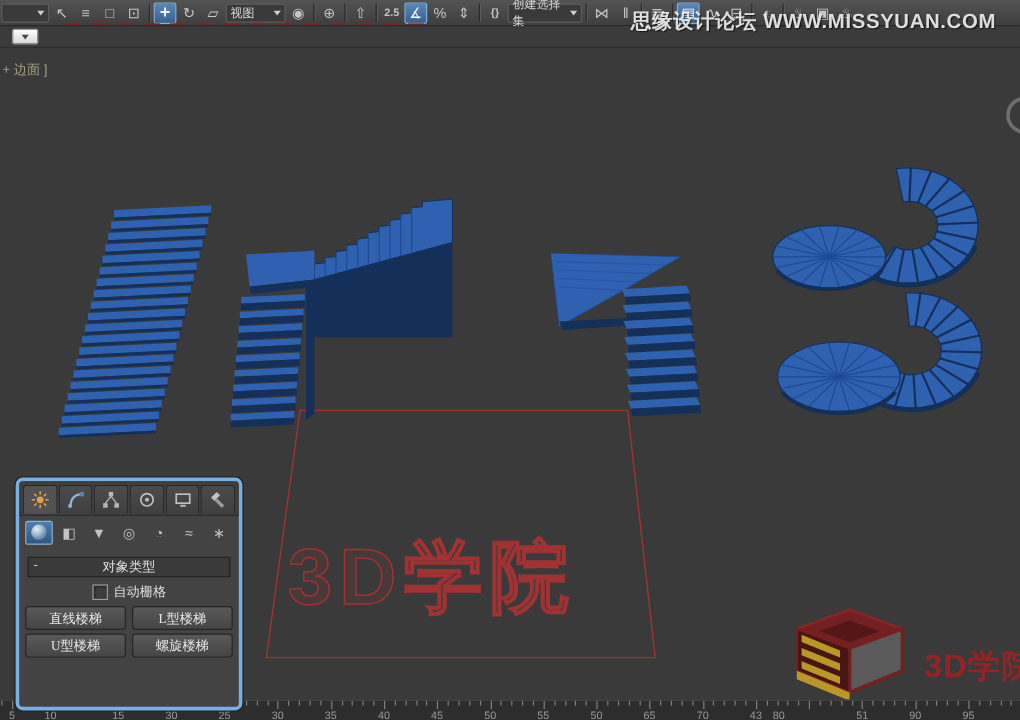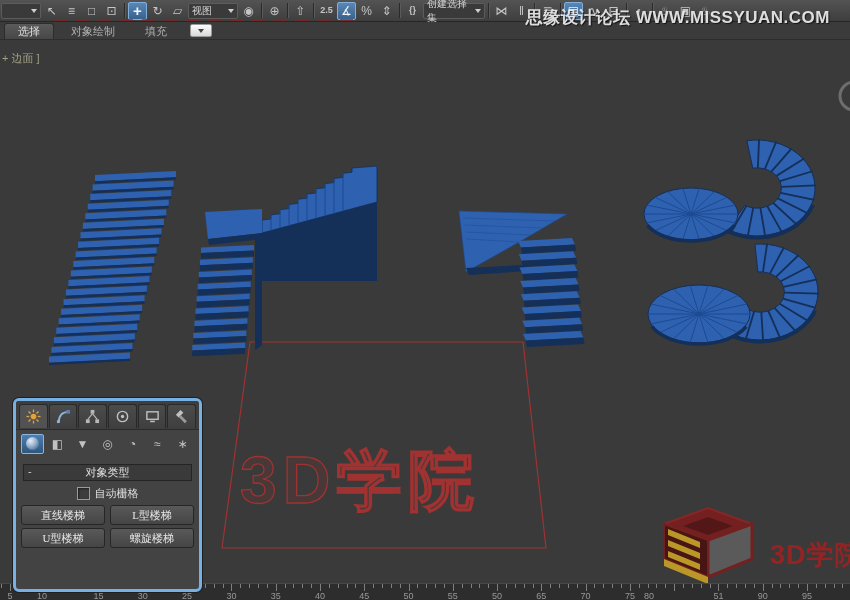--- a/index.html
+++ b/index.html
@@ -99,25 +99,20 @@
       <div class="tb-sep"></div>
       <div class="tb-icon">◐</div>
       <div class="tb-sep"></div>
       <div class="tb-icon">♨</div>
       <div class="tb-icon">▣</div>
       <div class="tb-icon">♨</div>
     </div>
   <div id="toolbar-redline"></div>
 
   <div id="ribbon">
-    <div id="ribbon-tabs" style="display:flex;align-items:flex-end;">
-        <div class="rb-tab active">选择</div>
-        <div class="rb-tab">对象绘制</div>
-        <div class="rb-tab">填充</div>
-      </div>
     <span id="ribbon-min">
         <span class="caret"></span>
       </span>
   </div>
 
   <div id="viewport">
     <svg id="scene" width="850" height="543" viewBox="0 40 850 543">
         <g>
           <polygon points="250,342 523,342 546,548 222,548" fill="none" stroke="#a03232" stroke-width="1.2"></polygon>
         </g>
@@ -477,21 +472,21 @@
       <div class="tick" style="left: 559.072px; height: 4px;"></div>
       <div class="tick" style="left: 567.928px; height: 4px;"></div>
       <div class="tick" style="left: 576.784px; height: 4px;"></div>
       <div class="tick" style="left: 585.64px; height: 7px;"></div>
       <div class="tick-label" style="left: 585.64px;">70</div>
       <div class="tick" style="left: 594.496px; height: 4px;"></div>
       <div class="tick" style="left: 603.352px; height: 4px;"></div>
       <div class="tick" style="left: 612.208px; height: 4px;"></div>
       <div class="tick" style="left: 621.064px; height: 4px;"></div>
       <div class="tick" style="left: 629.92px; height: 7px;"></div>
-      <div class="tick-label" style="left: 629.92px;">75</div>
+      <div class="tick-label" style="left: 629.92px;">43</div>
       <div class="tick" style="left: 638.776px; height: 4px;"></div>
       <div class="tick" style="left: 647.632px; height: 4px;"></div>
       <div class="tick" style="left: 656.488px; height: 4px;"></div>
       <div class="tick" style="left: 665.344px; height: 4px;"></div>
       <div class="tick" style="left: 674.2px; height: 7px;"></div>
       <div class="tick-label" style="left: 649px;">80</div>
       <div class="tick" style="left: 683.056px; height: 4px;"></div>
       <div class="tick" style="left: 691.912px; height: 4px;"></div>
       <div class="tick" style="left: 700.768px; height: 4px;"></div>
       <div class="tick" style="left: 709.624px; height: 4px;"></div>

